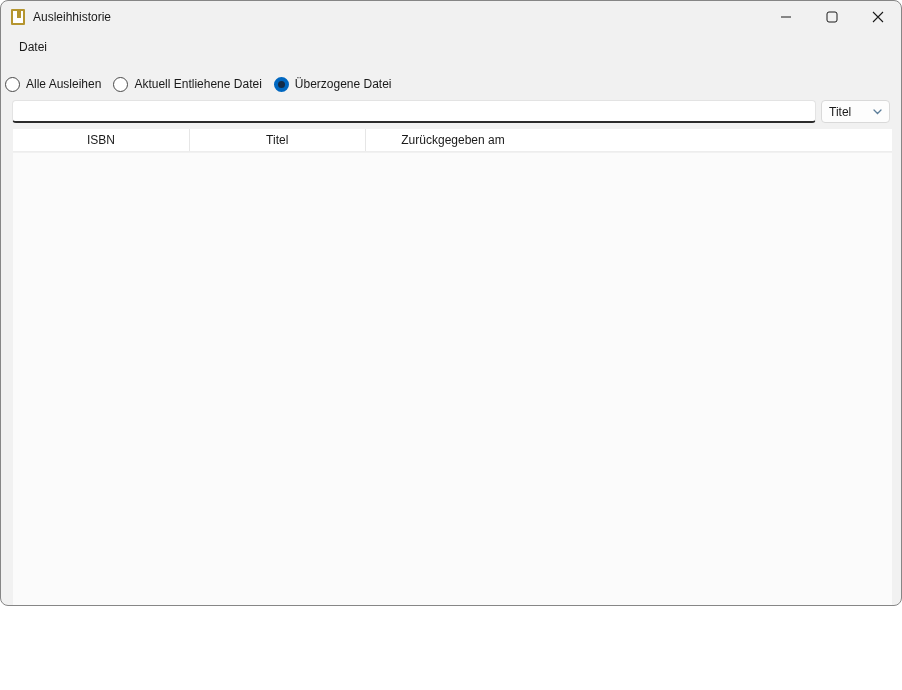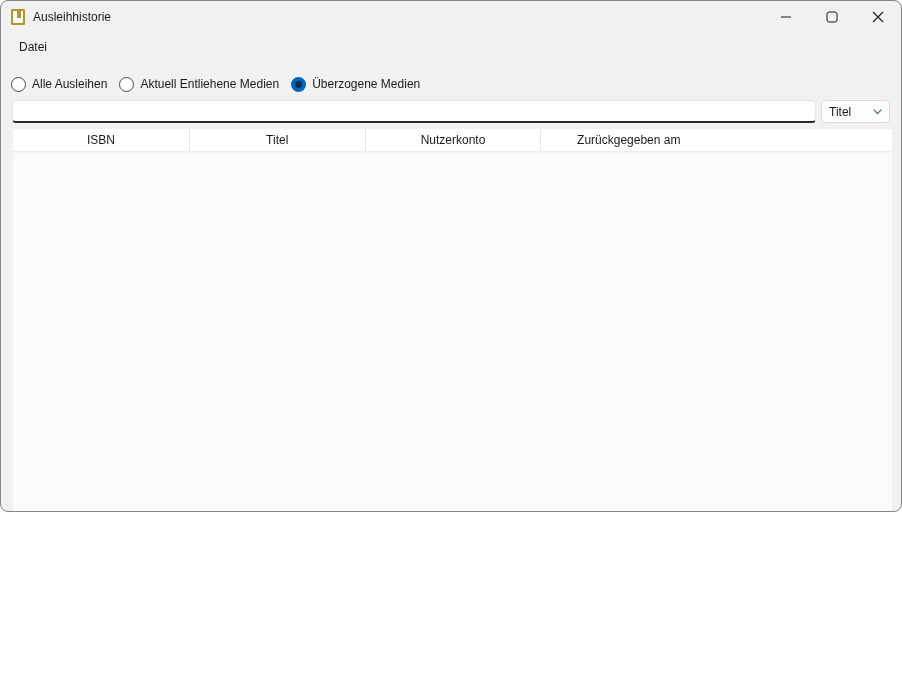--- a/index.html
+++ b/index.html
@@ -7,42 +7,42 @@
     --gold: #b5952f;
     --win-bg: #f1f1f1;
     --header-bg: #ffffff;
     --body-bg: #fbfbfb;
     --text: #1a1a1a;
   }
   * { margin:0; padding:0; box-sizing:border-box; }
   html,body { width:902px; height:690px; background:#fff;
     font-family:"Liberation Sans","DejaVu Sans",sans-serif; color:var(--text); }
 
-  .window { position:absolute; inset:0; width:902px; height:512px;
+  .window { position:absolute; inset:0; width:902px; height:606px;
     background:var(--win-bg); border:1px solid #868686; border-radius:8px;
     overflow:hidden; }
 
   
   .titlebar { position:absolute; top:0; left:0; right:0; height:32px; }
   .app-icon { position:absolute; left:10px; top:8px; width:14px; height:16px;
     border:2px solid var(--gold); background:#fff; border-radius:1px; }
   .app-icon::after { content:""; position:absolute; top:-1px; right:2px;
     width:4px; height:8px; background:var(--gold); }
   .win-title { position:absolute; left:32px; top:0; line-height:32px;
     font-size:12px; }
   .caption-btn { position:absolute; top:0; width:46px; height:32px;
     display:flex; align-items:center; justify-content:center; }
   .btn-min { right:92px; } .btn-max { right:46px; } .btn-close { right:0; }
 
   
   .menubar { position:absolute; top:36px; left:6px; height:22px; display:flex; }
   .menu-item { padding:3px 12px; font-size:12px; border-radius:4px; }
 
   
-  .radio-row { position:absolute; top:74px; left:10px; height:18px;
+  .radio-row { position:absolute; top:74px; left:4px; height:18px;
     display:flex; align-items:center; }
   .radio { display:flex; align-items:center; margin-right:12px; }
   .radio-circle { width:15px; height:15px; border-radius:50%;
     border:1px solid #4a4a4a; background:#fff; flex:0 0 auto; }
   .radio.selected .radio-circle { border:4px solid var(--accent);
     background:#142c47; }
   .radio-label { margin-left:6px; font-size:12px; white-space:nowrap; }
 
   
   .search-input { position:absolute; left:11px; top:99px; width:804px; height:23px;
@@ -94,37 +94,36 @@
     <span class="menu-item">Datei</span>
   </div>
 
   <div class="radio-row">
     <span class="radio">
       <span class="radio-circle"></span>
       <span class="radio-label">Alle Ausleihen</span>
     </span>
     <span class="radio">
       <span class="radio-circle"></span>
-      <span class="radio-label">Aktuell Entliehene Medien</span>
+      <span class="radio-label">Aktuell Entliehene Datei</span>
     </span>
     <span class="radio selected">
       <span class="radio-circle"></span>
-      <span class="radio-label">Überzogene Medien</span>
+      <span class="radio-label">Überzogene Datei</span>
     </span>
   </div>
 
   <input class="search-input" type="text" value="" style="">
   <div class="field-select">
     <span class="field-select-value">Titel</span>
     <svg class="chevron" viewBox="0 0 9 6">
       <path d="M1 1 L4.5 4.5 L8 1" stroke="#5b7d99" stroke-width="1.3" fill="none" stroke-linecap="round"></path>
     </svg>
   </div>
 
   <div class="grid-header">
     <span class="col">ISBN</span>
     <span class="col">Titel</span>
-    <span class="col">Nutzerkonto</span>
     <span class="col">Zurückgegeben am</span>
   </div>
   <div class="grid-body"></div>
 
 </div>
 
 </body></html>

